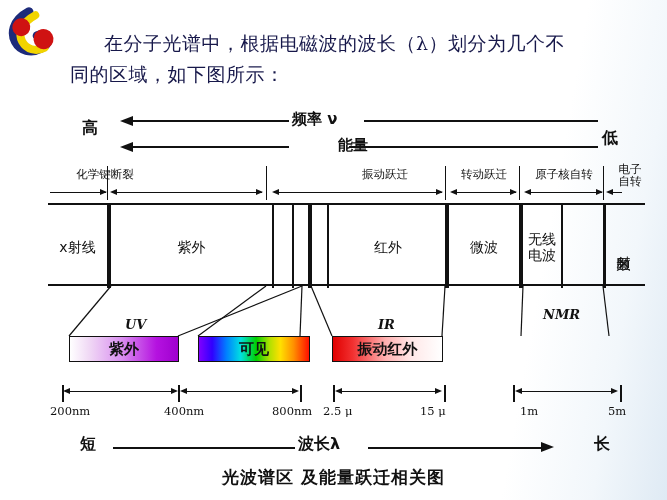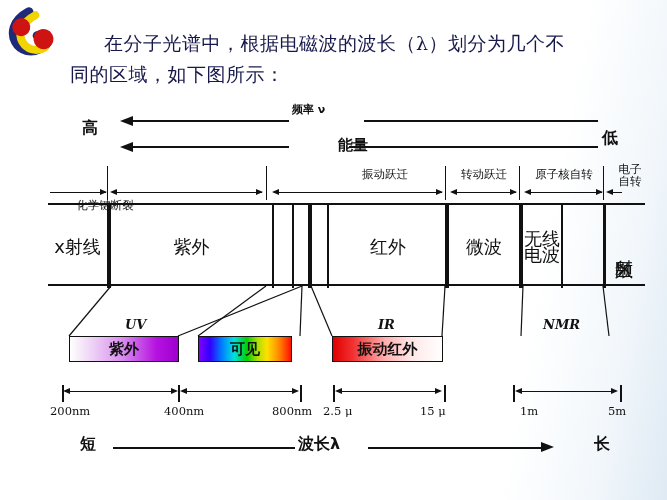--- a/index.html
+++ b/index.html
@@ -44,21 +44,21 @@
   .ahRs{position:absolute;width:0;height:0;
        border-top:3.5px solid transparent;border-bottom:3.5px solid transparent;
        border-left:7px solid #111;}
 
   
   #band{position:absolute;left:48px;top:203px;width:597px;height:83px;
         box-sizing:border-box;border-top:2px solid #111;border-bottom:2px solid #111;}
   .divT{position:absolute;top:0;height:83px;background:#111;}
   .cellTxt{position:absolute;top:0;height:83px;display:flex;
            align-items:center;justify-content:center;text-align:center;
-           font-size:18px;color:#111;line-height:16px;}
+           font-size:14px;color:#111;line-height:16px;}
   .vert{writing-mode:vertical-rl;text-orientation:upright;letter-spacing:1px;}
 
   
   .trLbl{position:absolute;font-size:11.5px;color:#111;text-align:center;
          line-height:12px;white-space:nowrap;}
 
   
   .chip{position:absolute;height:26px;border:1.6px solid #111;box-sizing:border-box;
         display:flex;align-items:center;justify-content:center;
         font-size:15px;font-weight:700;color:#111;}
@@ -100,29 +100,29 @@
   <div class="heading">
     <div class="indent">在分子光谱中，根据电磁波的波长（λ）划分为几个不</div>
     <div>同的区域，如下图所示：</div>
   </div>
 
   <div class="lbl" style="left:82px;top:118px;font-size:16px;font-weight:700;">高</div>
   <div class="lbl" style="left:602px;top:128px;font-size:16px;font-weight:700;">低</div>
 
   <div class="ahL" style="left:120px;top:116px;"></div>
   <div class="hline" style="left:133px;top:120px;width:156px;"></div>
-  <div class="lbl" style="left:292px;top:102px;font-size:11px;font-weight:700;text-align:right;">频率 ν</div>
+  <div class="lbl" style="left:292px;top:110px;font-size:15px;font-weight:700;text-align:right;">频率 ν</div>
   <div class="hline" style="left:364px;top:120px;width:234px;"></div>
 
   <div class="ahL" style="left:120px;top:142px;"></div>
   <div class="hline" style="left:133px;top:146px;width:156px;"></div>
   <div class="lbl" style="left:294px;top:136px;font-size:15px;font-weight:700;padding-left:44px;">能量</div>
   <div class="hline" style="left:349px;top:146px;width:249px;"></div>
 
-  <div class="trLbl" style="left:50px;top:168px;width:110px;margin-top:31px;">化学键断裂</div>
+  <div class="trLbl" style="left:50px;top:168px;width:110px;">化学键断裂</div>
   <div class="trLbl" style="left:330px;top:168px;width:110px;">振动跃迁</div>
   <div class="trLbl" style="left:448px;top:168px;width:72px;">转动跃迁</div>
   <div class="trLbl" style="left:522px;top:168px;width:84px;">原子核自转</div>
   <div class="trLbl" style="left:610px;top:163px;width:40px;line-height:12px;">
     <div>电子</div>
     <div>自转</div>
   </div>
 
   <div class="hline" style="left:50px;top:192px;width:56px;height:1px;"></div>
   <div class="ahRs" style="left:100px;top:188.5px;"></div>
@@ -187,26 +187,26 @@
     <line x1="311" y1="286" x2="332" y2="336" stroke="#111" stroke-width="1.2"></line>
     <line x1="445" y1="286" x2="442" y2="336" stroke="#111" stroke-width="1.2"></line>
 
     <line x1="523" y1="286" x2="521" y2="336" stroke="#111" stroke-width="1.2"></line>
     <line x1="603" y1="286" x2="609" y2="336" stroke="#111" stroke-width="1.2"></line>
   </svg>
 
   <div class="sciLbl" style="left:125px;top:317px;">UV</div>
   <div class="chip chipUV" style="left:69px;top:336px;width:110px;">紫外</div>
 
-  <div class="chip chipVIS" style="left:198px;top:336px;width:94px;">可见</div>
+  <div class="chip chipVIS" style="left:198px;top:336px;width:112px;">可见</div>
 
   <div class="sciLbl" style="left:378px;top:317px;">IR</div>
   <div class="chip chipIR" style="left:332px;top:336px;width:111px;">振动红外</div>
 
-  <div class="sciLbl" style="left:543px;top:317px;">NMR</div>
+  <div class="sciLbl" style="left:543px;top:307px;">NMR</div>
 
   <div class="tick" style="left:62px;top:385px;height:17px;"></div>
   <div class="tick" style="left:178px;top:385px;height:17px;"></div>
   <div class="tick" style="left:300px;top:385px;height:17px;"></div>
   <div class="tick" style="left:333px;top:385px;height:17px;"></div>
   <div class="tick" style="left:444px;top:385px;height:17px;"></div>
   <div class="tick" style="left:513px;top:385px;height:17px;"></div>
   <div class="tick" style="left:620px;top:385px;height:17px;"></div>
 
   <div class="ahLs" style="left:63px;top:388px;"></div>
@@ -233,14 +233,15 @@
   <div class="scaleTxt" style="left:508px;top:404px;margin-left:12px;">1m</div>
   <div class="scaleTxt" style="left:608px;top:404px;">5m</div>
 
   <div class="lbl" style="left:80px;top:434px;font-size:16px;font-weight:700;">短</div>
   <div class="hline" style="left:113px;top:447px;width:182px;"></div>
   <div class="lbl" style="left:298px;top:434px;font-size:16px;font-weight:700;">波长λ</div>
   <div class="hline" style="left:368px;top:447px;width:173px;"></div>
   <div class="ahR" style="left:541px;top:442px;"></div>
   <div class="lbl" style="left:594px;top:434px;font-size:16px;font-weight:700;">长</div>
 
+  <div class="caption">光波谱区 及能量跃迁相关图</div>
   <div class="wm"></div>
 </div>
 
 </body></html>

